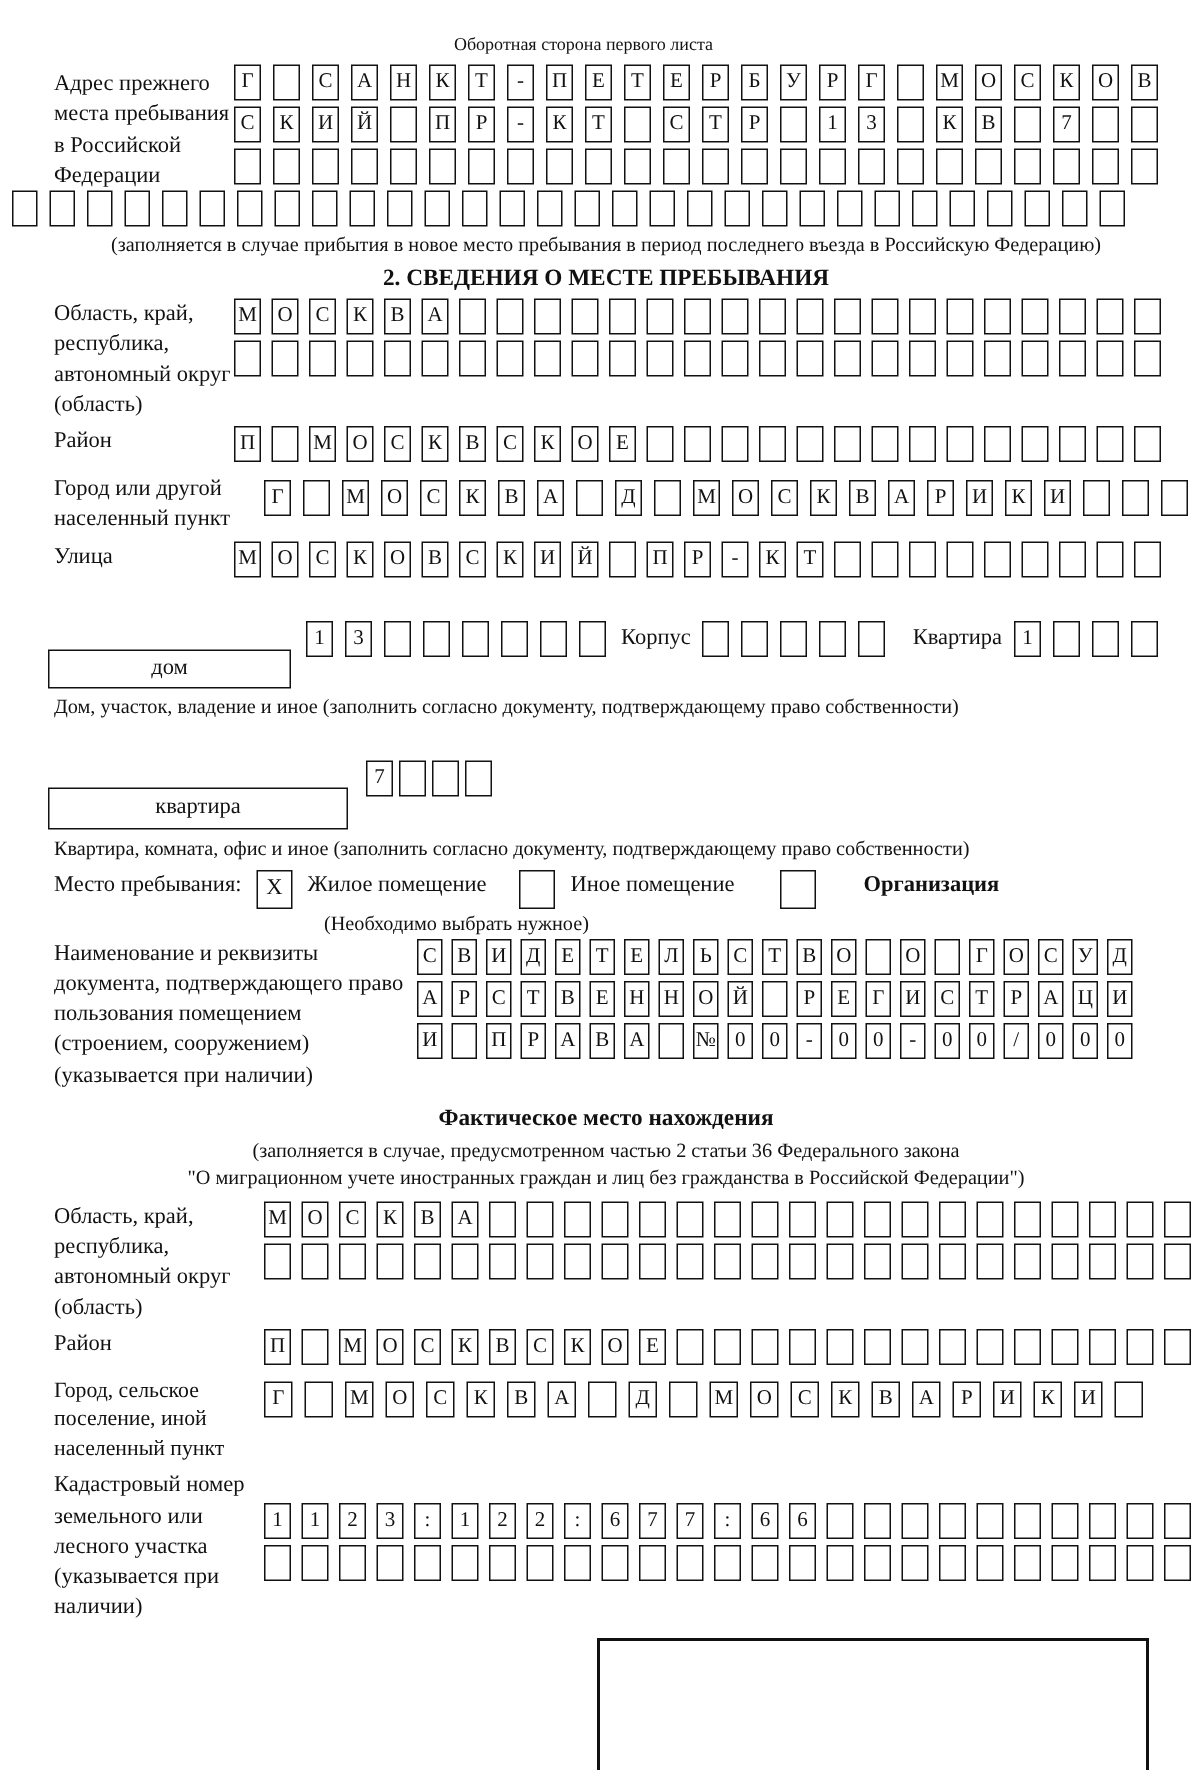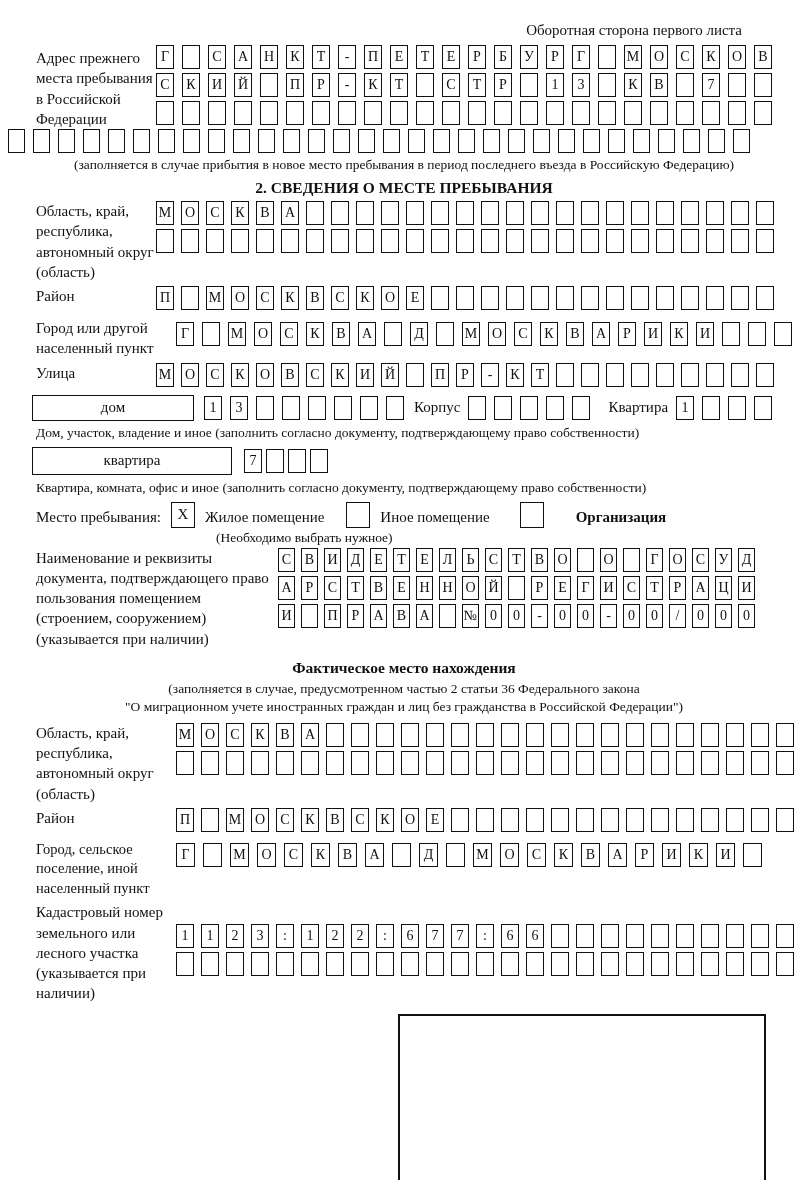--- a/index.html
+++ b/index.html
@@ -2,40 +2,40 @@
 <html><head>
 <meta charset="utf-8">
 <style>
   html,body{margin:0;padding:0;background:#fff;}
   body{
     width:800px;height:1180px;
     font-family:"Liberation Serif","DejaVu Serif",serif;
     color:#111;position:relative;overflow:hidden;
   }
   .page{padding:14px 28px 0 36px;}
-  .hdr-note{text-align:right;font-size:15px;padding-right:30px;margin-top:8px;}
+  .hdr-note{text-align:center;font-size:12px;padding-right:30px;margin-top:8px;}
   .frow{display:flex;align-items:flex-start;margin-top:4px;}
   .lbl{font-size:15px;line-height:1.35;flex:none;}
   .cellrow{display:flex;flex:none;margin-bottom:4px;}
   .cell{
     box-sizing:border-box;flex:none;width:18px;height:24px;
     border:1.7px solid #111;margin-right:8px;
     display:flex;align-items:center;justify-content:center;
     font-size:14px;line-height:1;background:#fff;
   }
   .g25 .cell{margin-right:7px;}
   .g30 .cell{width:17px;margin-right:8px;}
   .g21 .cell{width:17px;margin-right:6px;}
   .g22 .cell{width:19px;margin-right:8px;}
   .gS .cell{margin-right:4px;}
   .caption{font-size:13.5px;text-align:center;margin-top:1px;}
   .sec-title{font-size:15.5px;font-weight:bold;text-align:center;margin:6px 0 4px 0;}
   .wide-rect{
     box-sizing:border-box;border:1.7px solid #111;height:26px;flex:none;
-    display:flex;align-items:center;justify-content:center;font-size:15px;
+    display:flex;align-items:center;justify-content:center;font-size:15px;margin-top:40px;
   }
   .chkbox{
     box-sizing:border-box;width:24px;height:26px;border:1.7px solid #111;flex:none;
     display:flex;align-items:center;justify-content:center;font-size:15px;margin:0 10px;
   }
   .note-small{font-size:13.5px;margin-left:180px;margin-top:2px;}
   .center-note{font-size:13.5px;text-align:center;margin-top:2px;}
   .stamp-wrap{margin-top:10px;margin-left:362px;width:375px;}
   .stamp-box{box-sizing:border-box;border:2px solid #111;width:368px;height:176px;background:#fff;}
   .mt2{margin-top:2px;} .mt6{margin-top:6px;align-items:flex-end;} .mt8{margin-top:8px;}
@@ -352,21 +352,21 @@
     <div class="wide-rect" style="width:200px;height:28px;margin-right:12px;">квартира</div>
     <div class="cellrow gS" style="margin-bottom:0;">
         <span class="cell">7</span>
         <span class="cell"></span>
         <span class="cell"></span>
         <span class="cell"></span>
       </div>
   </div>
   <div class="caption" style="text-align:left;margin-top:5px;">Квартира, комната, офис и иное (заполнить согласно документу, подтверждающему право собственности)</div>
 
-  <div class="frow mt6" style="align-items:flex-end;">
+  <div class="frow mt6" style="align-items:flex-start;">
     <div class="lbl">Место пребывания:</div>
     <div class="chkbox">X</div>
     <div class="lbl">Жилое помещение</div>
     <div class="chkbox" style="margin-left:22px;"></div>
     <div class="lbl">Иное помещение</div>
     <div class="chkbox" style="margin-left:30px;"></div>
     <div class="lbl" style="margin-left:22px;font-weight:bold;">Организация</div>
   </div>
   <div class="note-small">(Необходимо выбрать нужное)</div>
 

